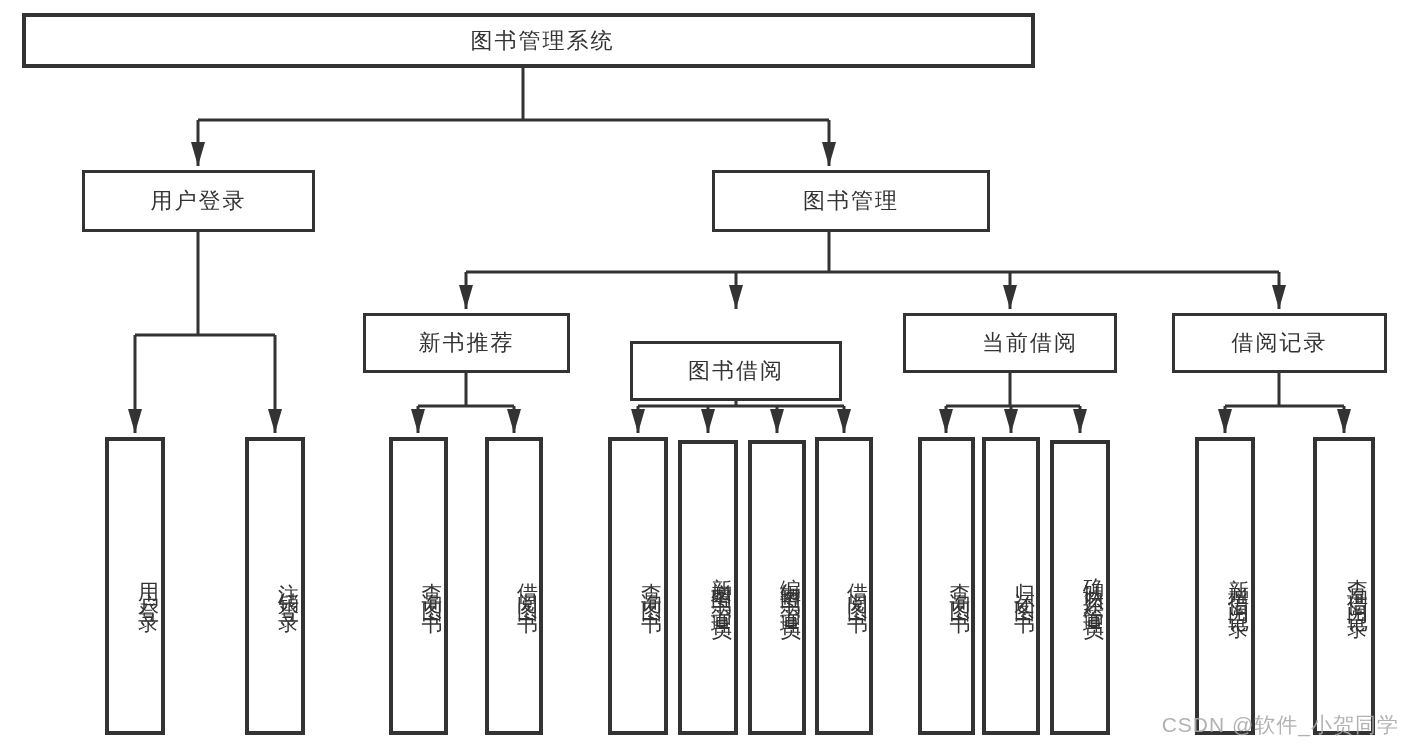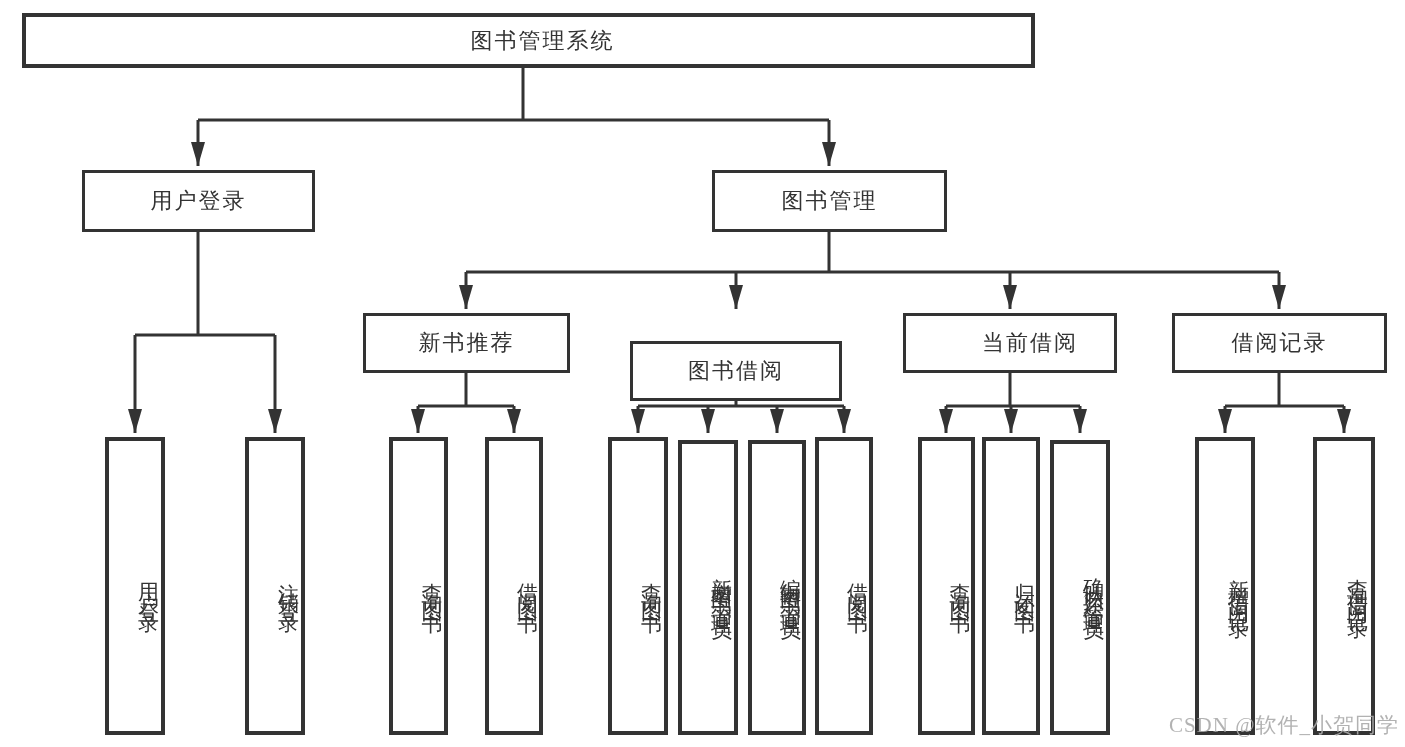--- a/index.html
+++ b/index.html
@@ -48,21 +48,20 @@
   }
   .watermark {
     position: absolute;
     right: 6px;
     bottom: 8px;
     font-size: 21px;
     color: rgba(170,170,170,0.9);
     letter-spacing: 1px;
     z-index: 5;
     white-space: nowrap;
-    font-family: Liberation Serif, serif;
   }
 </style>
 </head>
 <body>
 
 <div id="stage">
 
   <svg id="wires" width="1405" height="747" viewBox="0 0 1405 747">
     <defs>
       <marker id="arrowhead" markerUnits="userSpaceOnUse" markerWidth="26" markerHeight="20" refX="24" refY="9" orient="auto">
@@ -104,21 +103,21 @@
     <line x1="1344" y1="406" x2="1344" y2="433" stroke="#333333" stroke-width="3" marker-end="url(#arrowhead)"></line>
   </svg>
 
   <div class="box root" style="left:22px; top:13px; width:1013px; height:55px;">
     <span class="hlabel">图书管理系统</span>
   </div>
 
   <div class="box" style="left:82px; top:170px; width:233px; height:62px;">
     <span class="hlabel">用户登录</span>
   </div>
-  <div class="box" style="left:712px; top:170px; width:235px; height:62px;align-items:center;">
+  <div class="box" style="left:712px; top:170px; width:278px; height:62px;align-items:center;">
     <span class="hlabel">图书管理</span>
   </div>
 
   <div class="box" style="left:363px; top:313px; width:207px; height:60px;justify-content:center;">
     <span class="hlabel">新书推荐</span>
   </div>
   <div class="box" style="left:630px; top:313px; width:212px; height:60px;margin-top:28px;">
     <span class="hlabel">图书借阅</span>
   </div>
   <div class="box" style="left:903px; top:313px; width:214px; height:60px;padding-left:40px;">

